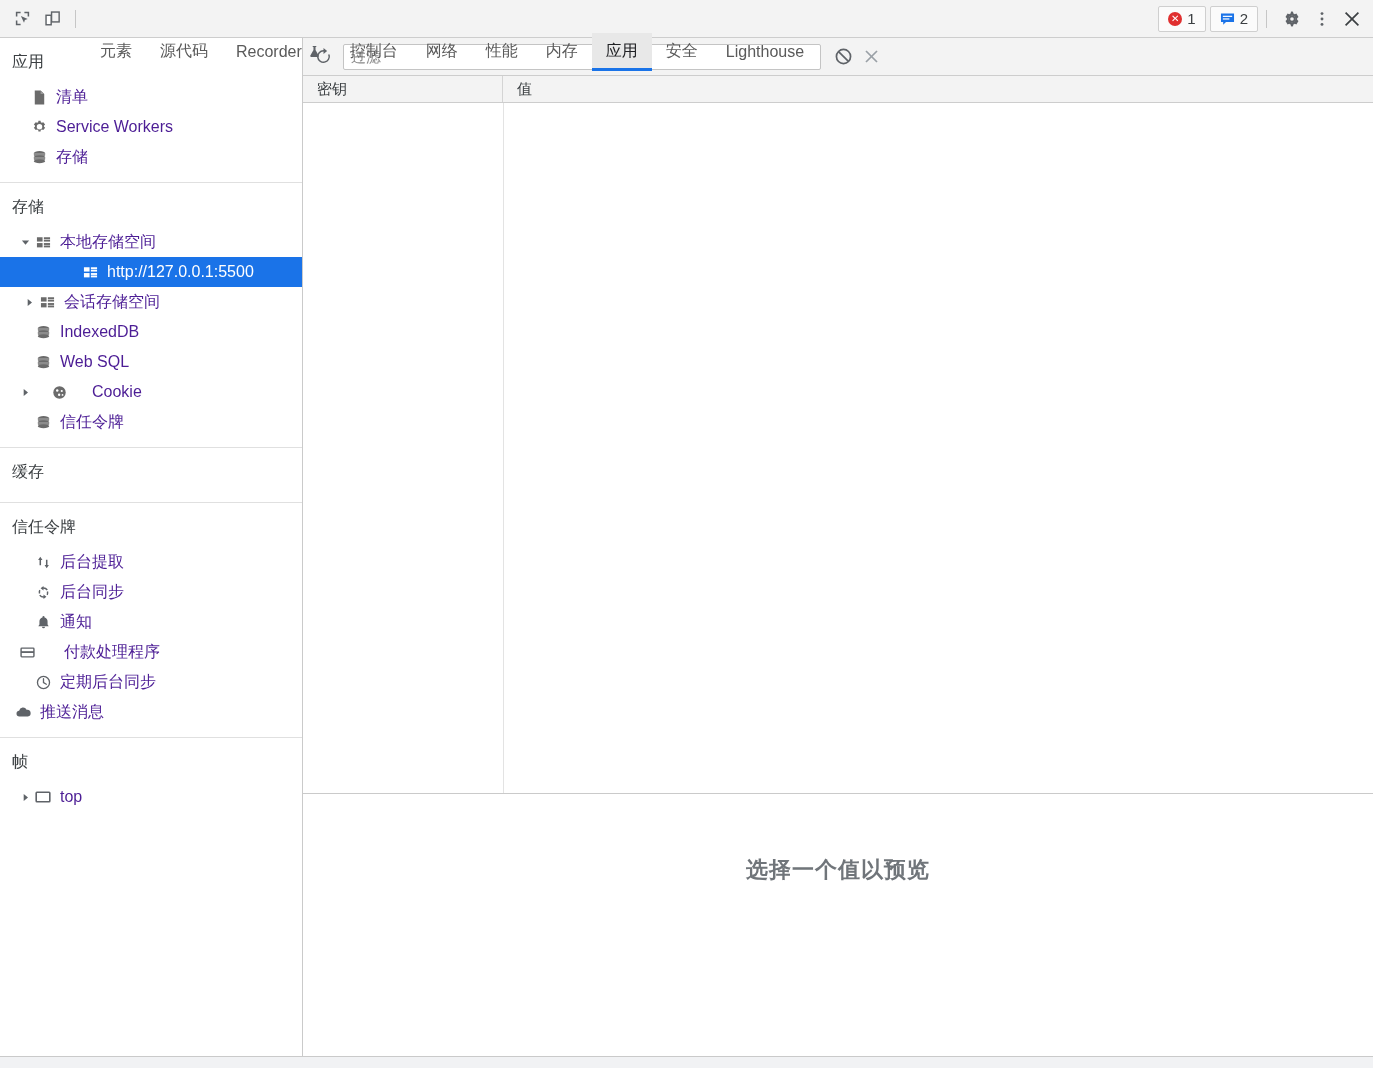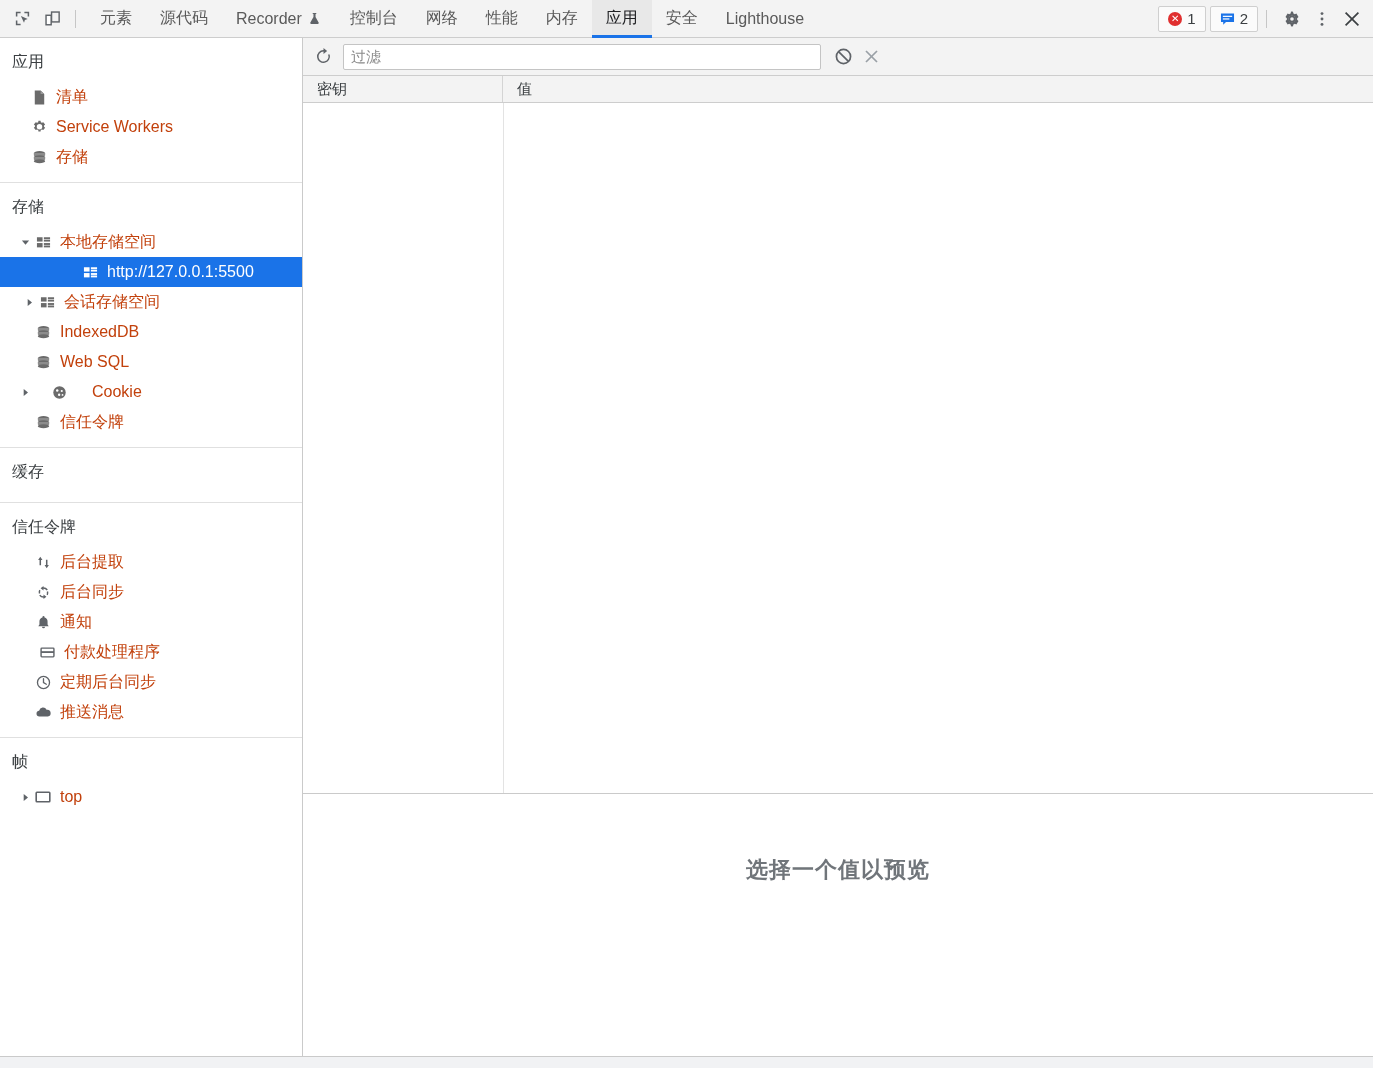--- a/index.html
+++ b/index.html
@@ -46,20 +46,21 @@
   .tab {
     display: flex; align-items: center; justify-content: center;
     gap: 5px;
     padding: 0 14px;
     height: 38px;
     font-size: 16px;
     color: #5a5a5a;
     cursor: pointer;
     white-space: nowrap;
     position: relative;
+    margin-top: 33px;
   }
   .tab.active {
     background: #e8e8e8;
     color: #202124;
   }
   .tab.active::after {
     content: "";
     position: absolute;
     left: 0; right: 0; bottom: 0;
     height: 3px;
@@ -108,21 +109,21 @@
   .sb-title {
     font-size: 16px;
     color: #3c4043;
     padding: 14px 0 9px 12px;
   }
   .sb-item {
     display: flex; align-items: center;
     height: 30px;
     padding-left: 14px;
     font-size: 16px;
-    color: #c2410c;
+    color: #4c1d95;
     cursor: pointer;
     white-space: nowrap;
   }
   .sb-item.indent2 { padding-left: 36px; }
   .sb-item.selected {
     background: #1a73e8;
     color: #ffffff;
   }
   .sb-arrow {
     width: 14px; min-width: 14px;
@@ -538,41 +539,41 @@
         <div class="sb-item" style="padding-left:32px;">
           <span class="sb-ico">
             <svg width="17" height="17" viewBox="0 0 18 18">
               <path d="M9 2.2a1.1 1.1 0 0 1 1.1 1.1v.4a4.3 4.3 0 0 1 3.2 4.15V11l1.2 1.9H3.5L4.7 11V7.85A4.3 4.3 0 0 1 7.9 3.7v-.4A1.1 1.1 0 0 1 9 2.2z" fill="#5f6368"></path>
               <path d="M7.4 13.6h3.2a1.6 1.6 0 0 1-3.2 0z" fill="#5f6368"></path>
             </svg>
           </span>
           <span class="sb-label">通知</span>
         </div>
 
-        <div class="sb-item" style="padding-left:36px;">
+        <div class="sb-item" style="padding-left:16px;gap:20px;">
           <span class="sb-ico">
             <svg width="17" height="17" viewBox="0 0 18 18">
               <rect x="2.2" y="4.4" width="13.6" height="9.2" rx="0.8" fill="none" stroke="#5f6368" stroke-width="1.5"></rect>
               <rect x="2.2" y="7.6" width="13.6" height="1.9" fill="#5f6368"></rect>
             </svg>
           </span>
           <span class="sb-label">付款处理程序</span>
         </div>
 
         <div class="sb-item" style="padding-left:32px;">
           <span class="sb-ico">
             <svg width="17" height="17" viewBox="0 0 18 18">
               <circle cx="9" cy="9" r="6.4" fill="none" stroke="#5f6368" stroke-width="1.4"></circle>
               <path d="M9 5.0 V9.2 L12 10.9" fill="none" stroke="#5f6368" stroke-width="1.4" stroke-linecap="round"></path>
             </svg>
           </span>
           <span class="sb-label">定期后台同步</span>
         </div>
 
-        <div class="sb-item" style="padding-left:32px;">
+        <div class="sb-item" style="padding-left:12px;">
           <span class="sb-ico">
             <svg width="17" height="17" viewBox="0 0 18 18">
               <path d="M4.6 13.2a3.1 3.1 0 0 1-.25-6.18A4.25 4.25 0 0 1 12.3 6.1a2.95 2.95 0 0 1 1.3 7.1z" fill="#5f6368"></path>
             </svg>
           </span>
           <span class="sb-label">推送消息</span>
         </div>
         <div class="sb-pad-bottom"></div>
       </div>
 

